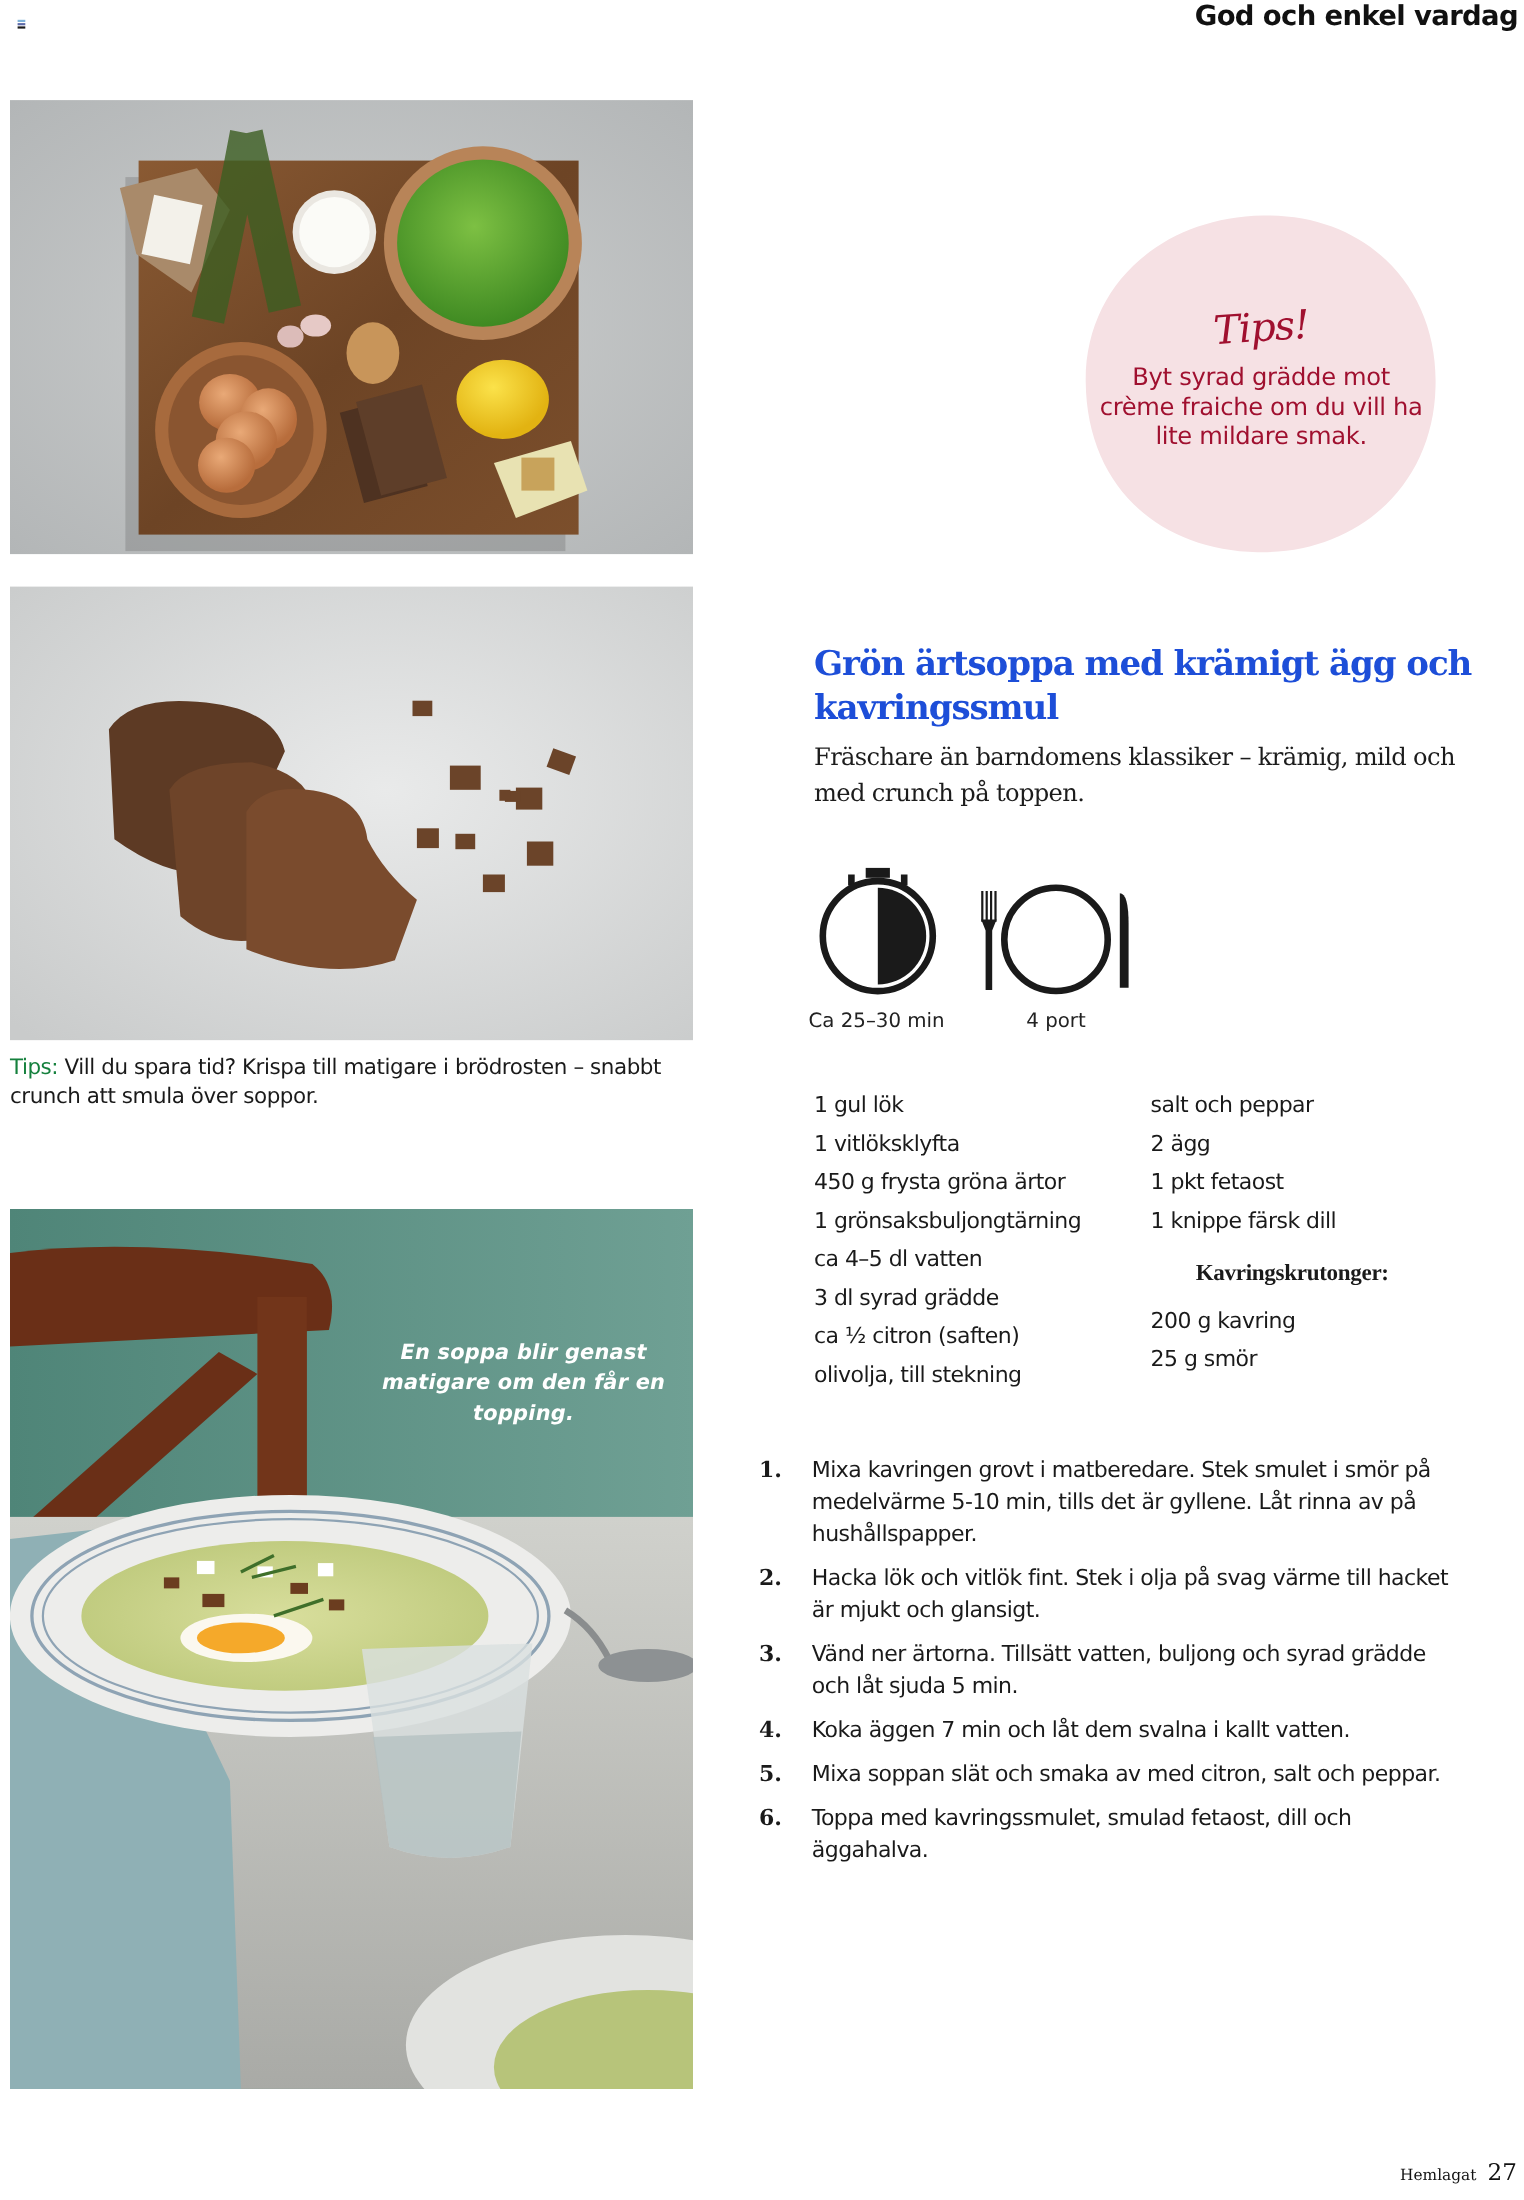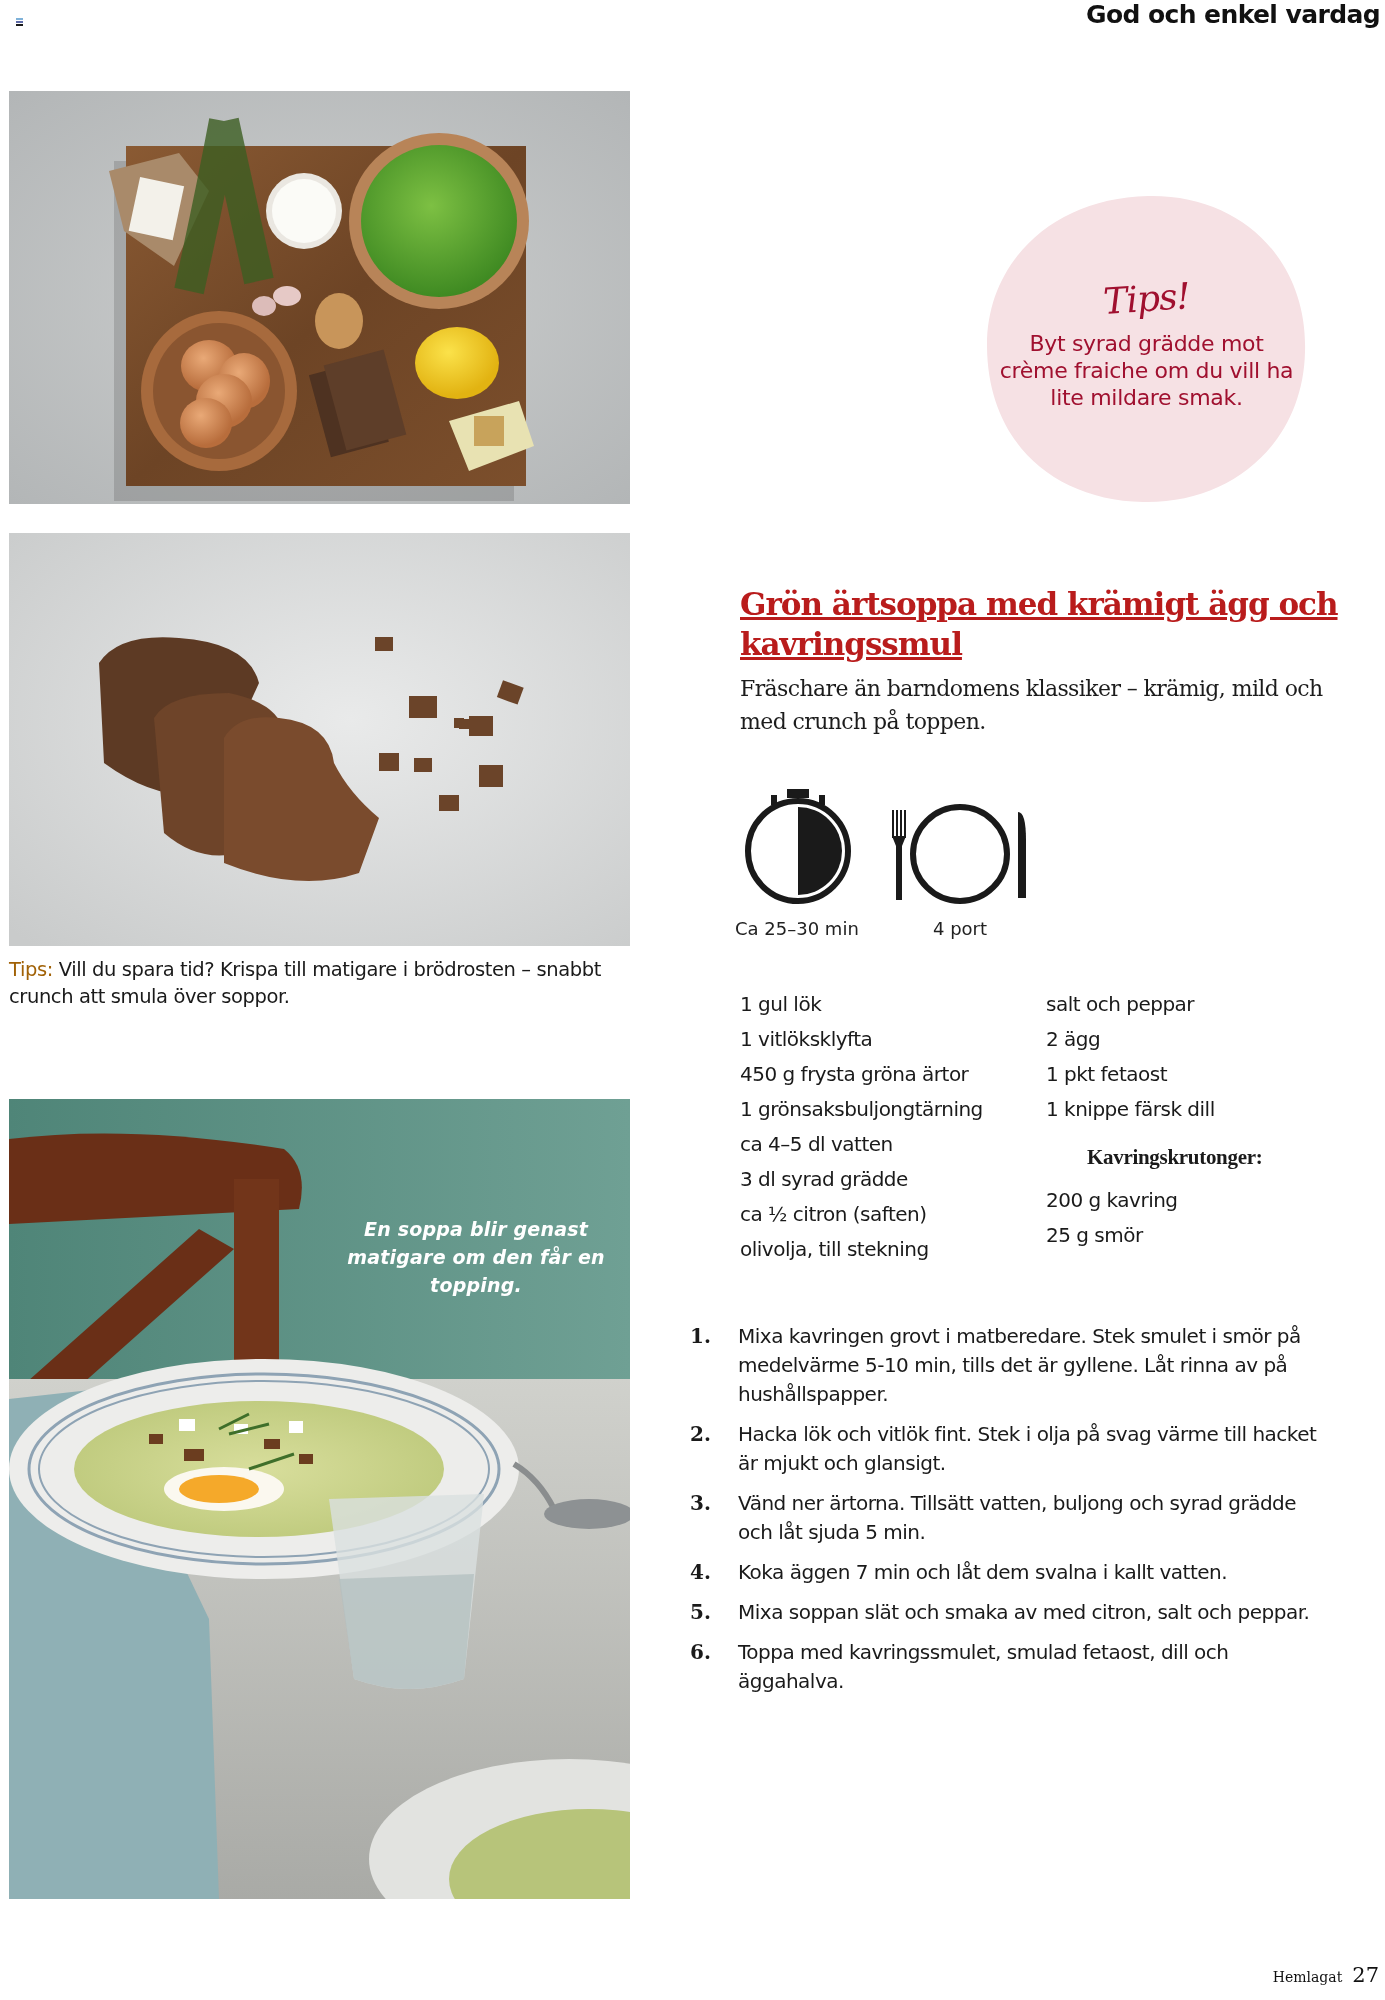--- a/index.html
+++ b/index.html
@@ -20,34 +20,34 @@
   #photo2 { top:533px; height:413px; }
   #photo3 { top:1099px; height:800px; }
 
   .photo-caption { left:342px; top:1199px; width:268px; text-align:center; color:#fff;
                    font-style:italic; font-weight:bold; font-size:19px; line-height:28px;
                    font-family:"DejaVu Sans", sans-serif; letter-spacing:0.2px;margin-top:16px; }
 
   
   .tip-note { left:9px; top:956px; width:600px; font-size:19.5px; line-height:27px;
               font-family:"DejaVu Sans", sans-serif; color:#1a1a1a; letter-spacing:-0.4px; }
-  .tip-note .tip-label { color:#a16207;margin-top:24px; }
+  .tip-note .tip-label { color:#15803d;margin-top:24px; }
 
   
   .tips-blob { left:983px; top:192px; width:327px; height:315px; }
   .tips-heading { left:983px; top:278px; width:327px; text-align:center; font-size:36px;
                   font-style:italic; color:#a0102f; font-family:"DejaVu Serif", serif;
                   transform:rotate(-4deg); letter-spacing:-1px; }
   .tips-body { left:993px; top:330px; width:307px; text-align:center; font-size:22px;
                line-height:27px; color:#a0102f; font-family:"DejaVu Sans", sans-serif;
                letter-spacing:-0.3px; }
 
   
   .recipe-title { left:740px; top:584px; width:600px; font-family:"DejaVu Serif", serif;
-                  font-weight:bold; font-size:31px; line-height:40px; letter-spacing:-1px; color:#b91c1c;text-decoration:underline; }
+                  font-weight:bold; font-size:31px; line-height:40px; letter-spacing:-1px; color:#1d4ed8; }
   .recipe-subtitle { left:740px; top:672px; width:600px; font-family:"DejaVu Serif", serif;
                      font-size:22px; line-height:33px; letter-spacing:-0.6px; color:#1c1c1c; }
 
   
   .meta-icon-time { left:743px; top:787px; width:112px; height:118px; }
   .meta-icon-plate { left:890px; top:800px; width:140px; height:104px; }
   .meta-label { top:918px; font-size:18px; font-family:"DejaVu Sans", sans-serif; color:#222; }
   .meta-label.time { left:735px; }
   .meta-label.portions { left:933px; }
 

